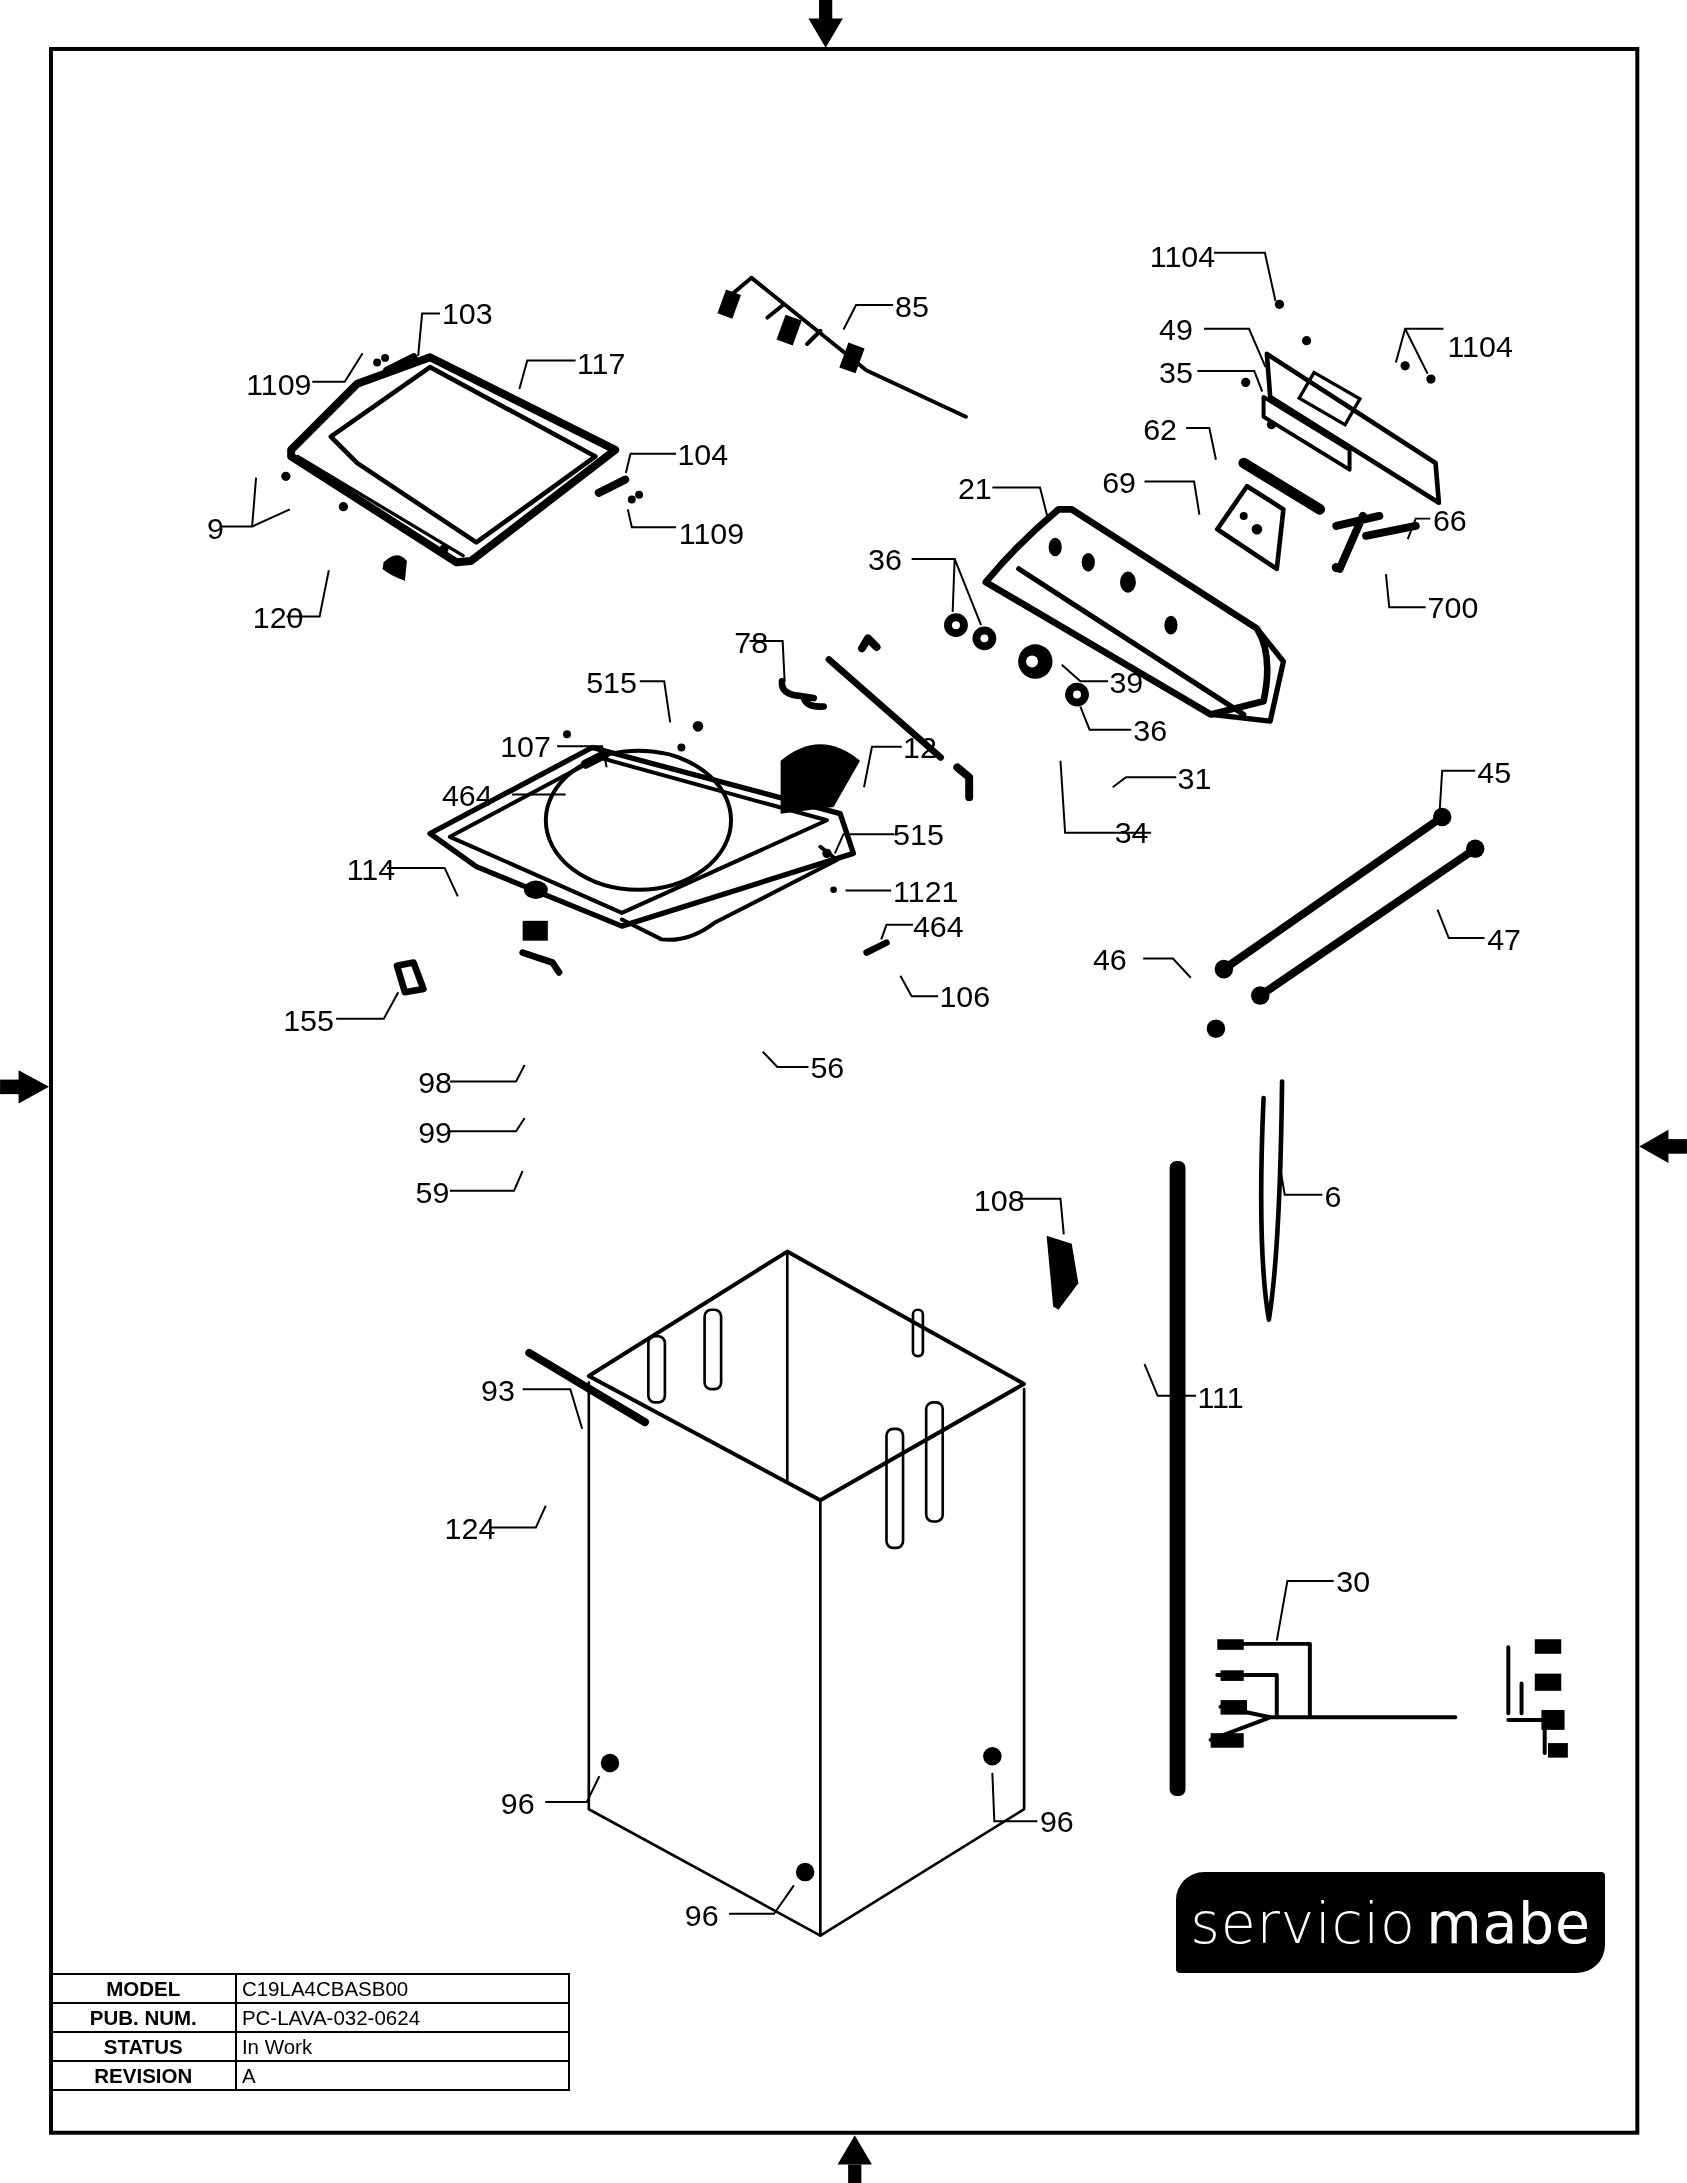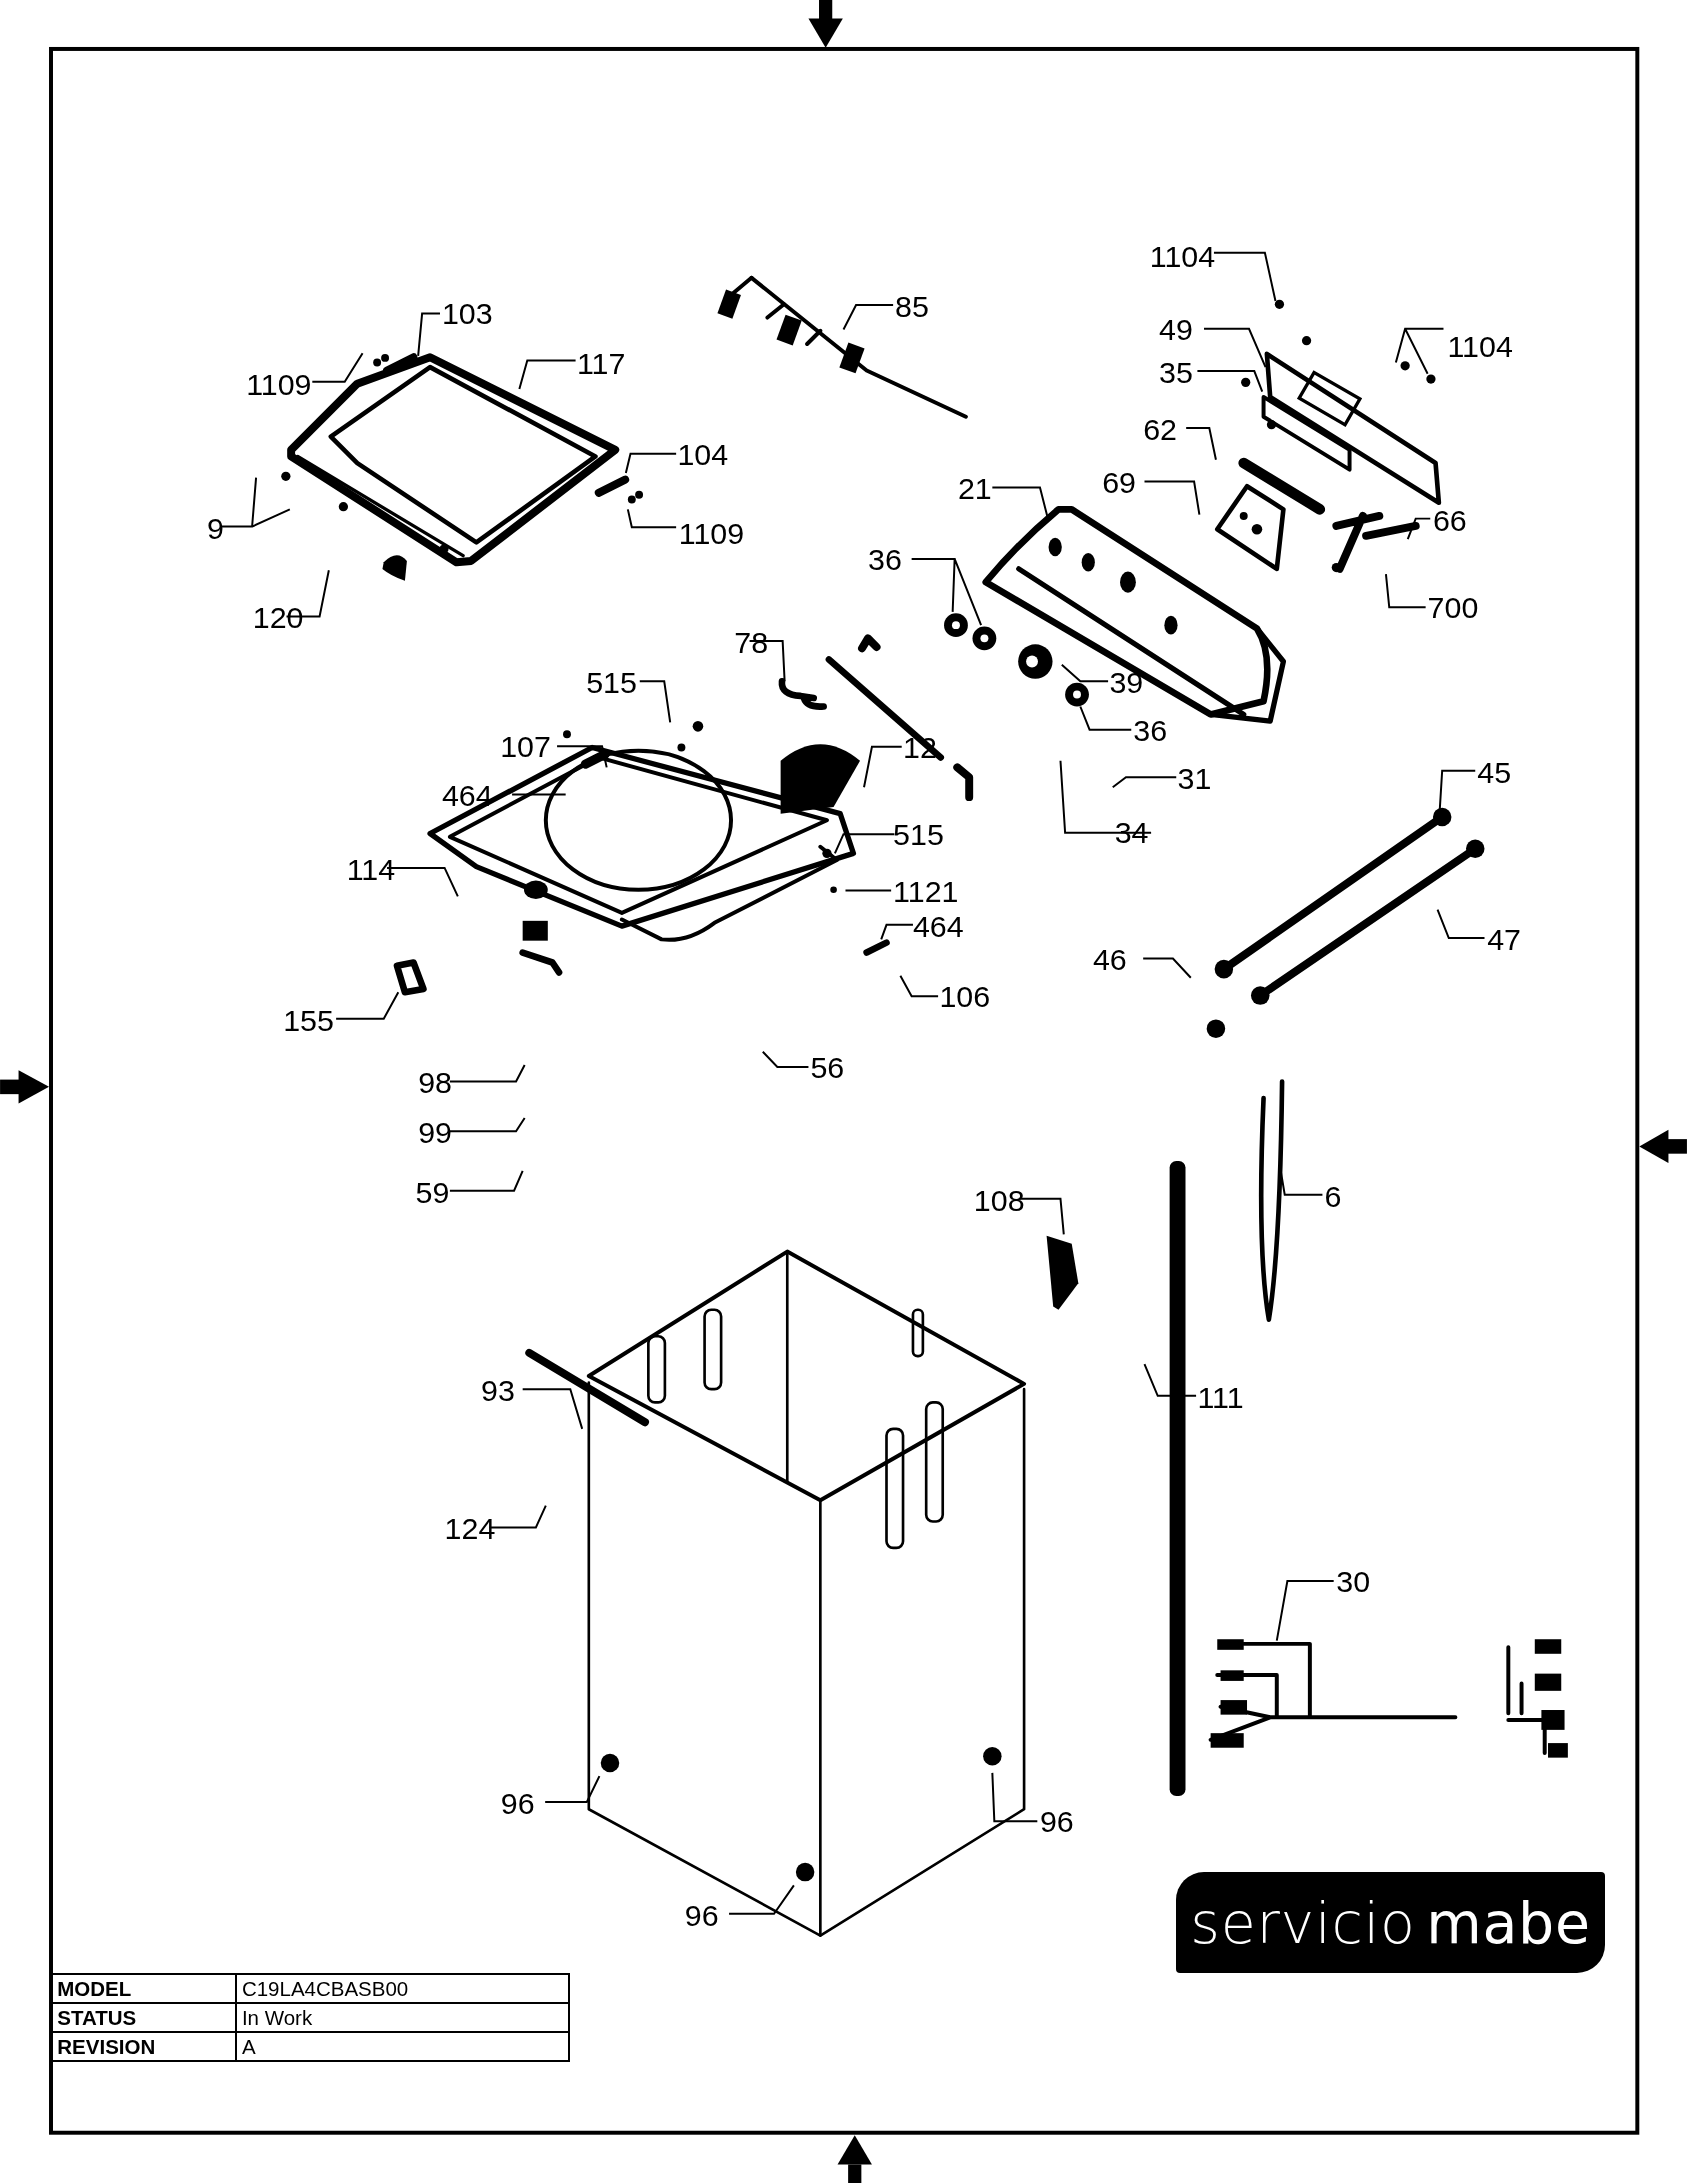--- a/index.html
+++ b/index.html
@@ -4,21 +4,21 @@
 <style>
   html, body { margin: 0; padding: 0; background: #ffffff; }
   body { width: 1687px; height: 2183px; position: relative; overflow: hidden; font-family: "Liberation Sans", sans-serif; }
   #diagram { position: absolute; left: 0; top: 0; width: 1687px; height: 2183px; }
   .part-label { font-family: "Liberation Sans", sans-serif; font-size: 46px; fill: #000; }
   .leader { stroke: #000; stroke-width: 3; fill: none; }
   .part-line { stroke: #000; fill: none; stroke-linejoin: round; stroke-linecap: round; }
   .part-fill { fill: #000; }
   #title-block { position: absolute; left: 50px; top: 1973px; width: 520px; border-collapse: collapse; font-family: "Liberation Sans", sans-serif; font-size: 20.5px; }
   #title-block td { border: 2.6px solid #000; height: 27px; padding: 0 5.3px; line-height: 27px; }
-  #title-block td.k { font-weight: bold; width: 172px; }
+  #title-block td.k { font-weight: bold; width: 172px; text-align: center; }
   #logo { position: absolute; left: 1176px; top: 1872px; width: 429px; height: 101px; background: #000; border-radius: 28px 4px 28px 4px; color: #fff; display: flex; align-items: center; justify-content: center; font-family: "DejaVu Sans", sans-serif; font-size: 57px; letter-spacing: 0.7px; }
   #logo .l1 { font-weight: 200; font-family: "DejaVu Sans", sans-serif; }
   #logo .l2 { font-weight: normal; margin-left: 10.6px; }
 </style>
 </head>
 <body>
 
 <svg id="diagram" viewBox="0 0 2550 3300" xmlns="http://www.w3.org/2000/svg">
 
   <rect x="77" y="74" width="2398" height="3150" fill="none" stroke="#000" stroke-width="6"></rect>
@@ -386,20 +386,24 @@
     </g>
 </svg>
 
 <table id="title-block">
   <tbody>
       <tr>
     <td class="k">MODEL</td>
     <td>C19LA4CBASB00</td>
   </tr>
   <tr>
+    <td class="k">PUB. NUM.</td>
+    <td>PC-LAVA-032-0624</td>
+  </tr>
+  <tr>
     <td class="k">STATUS</td>
     <td>In Work</td>
   </tr>
   <tr>
     <td class="k">REVISION</td>
     <td>A</td>
   </tr>
 </tbody>
   </table>
 

